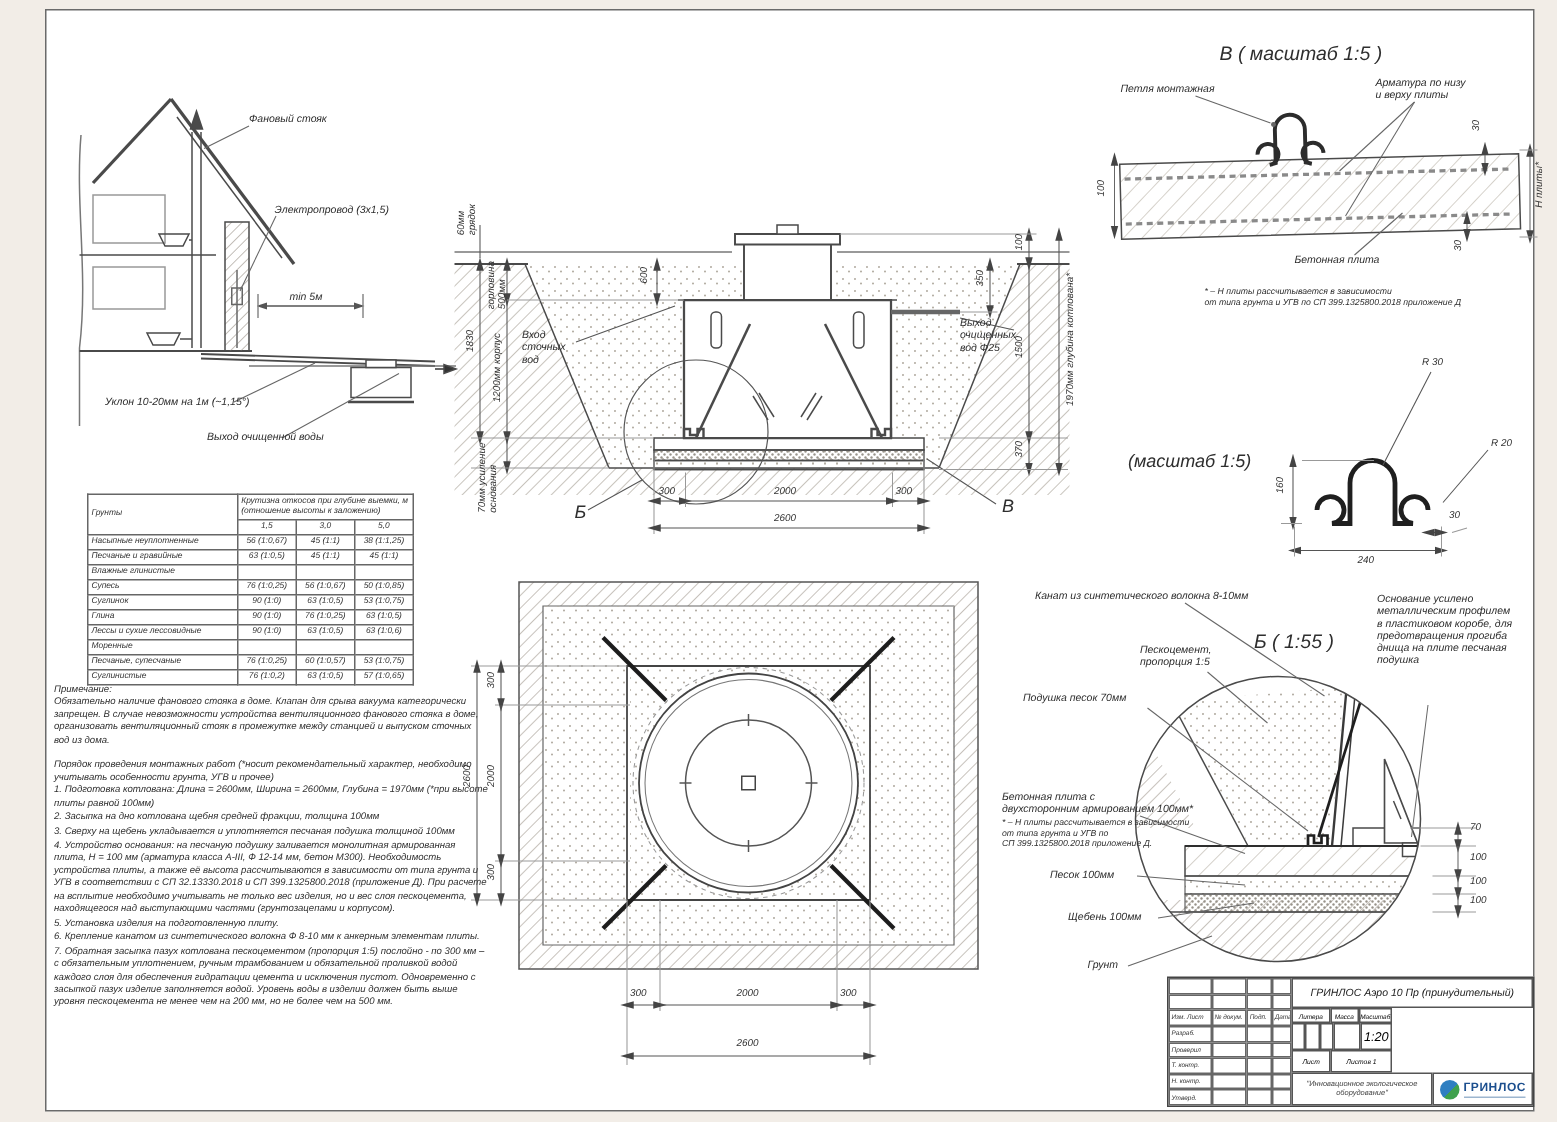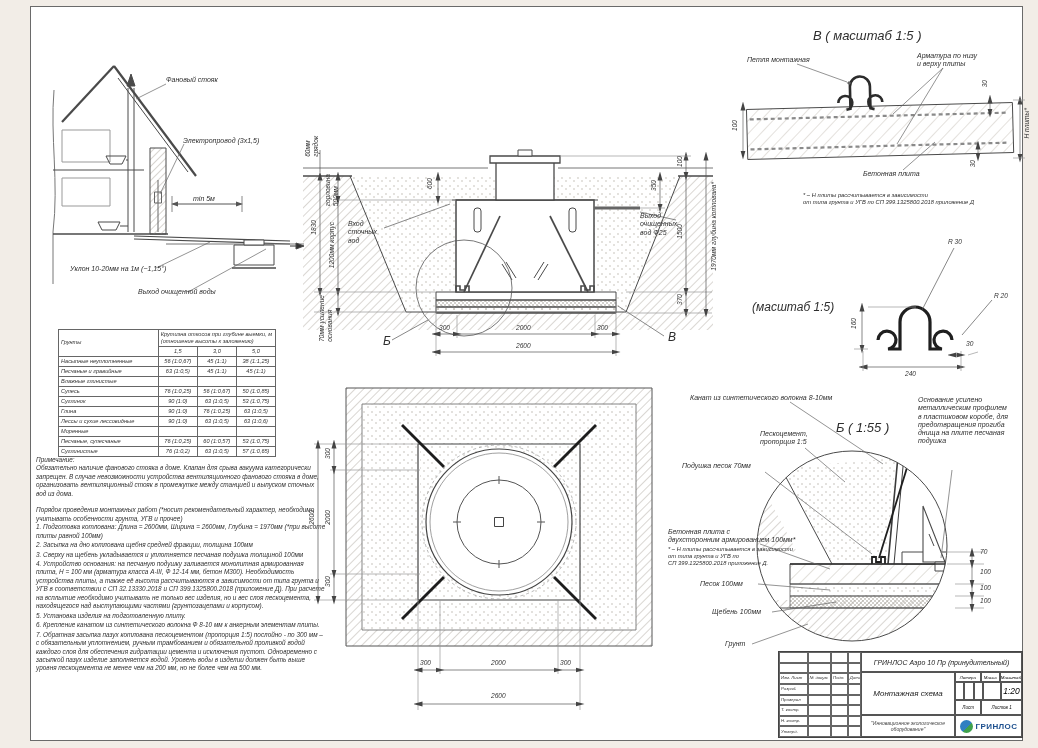--- a/index.html
+++ b/index.html
@@ -614,23 +614,20 @@
           <div class="c" style="flex: 1.6 1 0%;"></div>
           <div class="c" style="flex: 1.2 1 0%;"></div>
         </div>
       </div>
   </div>
   <div id="tb-right">
     <div class="tbx" style="height:20px;display:flex;align-items:center;justify-content:center;">
       <span style="font:italic 7px 'Liberation Sans',sans-serif;color:#222;">ГРИНЛОС Аэро 10 Пр (принудительный)</span>
     </div>
     <div style="display:flex;height:43px;">
-      <div class="tbx" style="width:94px;display:flex;align-items:center;justify-content:center;">
-        <span style="font:italic 8px 'Liberation Sans',sans-serif;color:#222;">Монтажная схема</span>
-      </div>
       <div style="width:67px;display:flex;flex-direction:column;">
         <div style="display:flex;height:10px;">
           <div class="tbx" style="flex:1.4;font:italic 4.3px 'Liberation Sans',sans-serif;display:flex;align-items:center;justify-content:center;">Литера</div>
           <div class="tbx" style="flex:1;font:italic 4.3px 'Liberation Sans',sans-serif;display:flex;align-items:center;justify-content:center;">Масса</div>
           <div class="tbx" style="flex:1.2;font:italic 4.3px 'Liberation Sans',sans-serif;display:flex;align-items:center;justify-content:center;">Масштаб</div>
         </div>
         <div style="display:flex;height:18px;">
           <div class="tbx" style="flex:0.47;"></div>
             <div class="tbx" style="flex:0.47;"></div>
             <div class="tbx" style="flex:0.47;"></div>
@@ -642,20 +639,20 @@
           <div class="tbx" style="flex:1.6;font:italic 4.5px 'Liberation Sans',sans-serif;display:flex;align-items:center;justify-content:center;">Листов 1</div>
         </div>
       </div>
     </div>
     <div style="display:flex;height:22px;">
       <div class="tbx" style="width:94px;display:flex;align-items:center;justify-content:center;">
         <span style="font:italic 5px 'Liberation Sans',sans-serif;color:#444;text-align:center;">"Инновационное экологическое оборудование"</span>
       </div>
       <div class="tbx" style="width:67px;display:flex;align-items:center;justify-content:center;gap:3px;">
         <span style="width:13px;height:13px;border-radius:50%;display:inline-block;background:linear-gradient(135deg,#2f7fc1 0 55%,#3fa14d 55% 100%);"></span>
-        <span style="display:inline-flex;line-height:1;">
+        <span style="display:inline-flex;flex-direction:column;line-height:1;">
           <b style="font:bold 8px 'Liberation Sans',sans-serif;color:#1c4f8e;letter-spacing:0.4px;">ГРИНЛОС</b>
           <i style="display:block;height:1px;background:#9db6cf;margin-top:1.5px;"></i>
         </span>
       </div>
     </div>
   </div>
 </div>
 
 </body></html>

